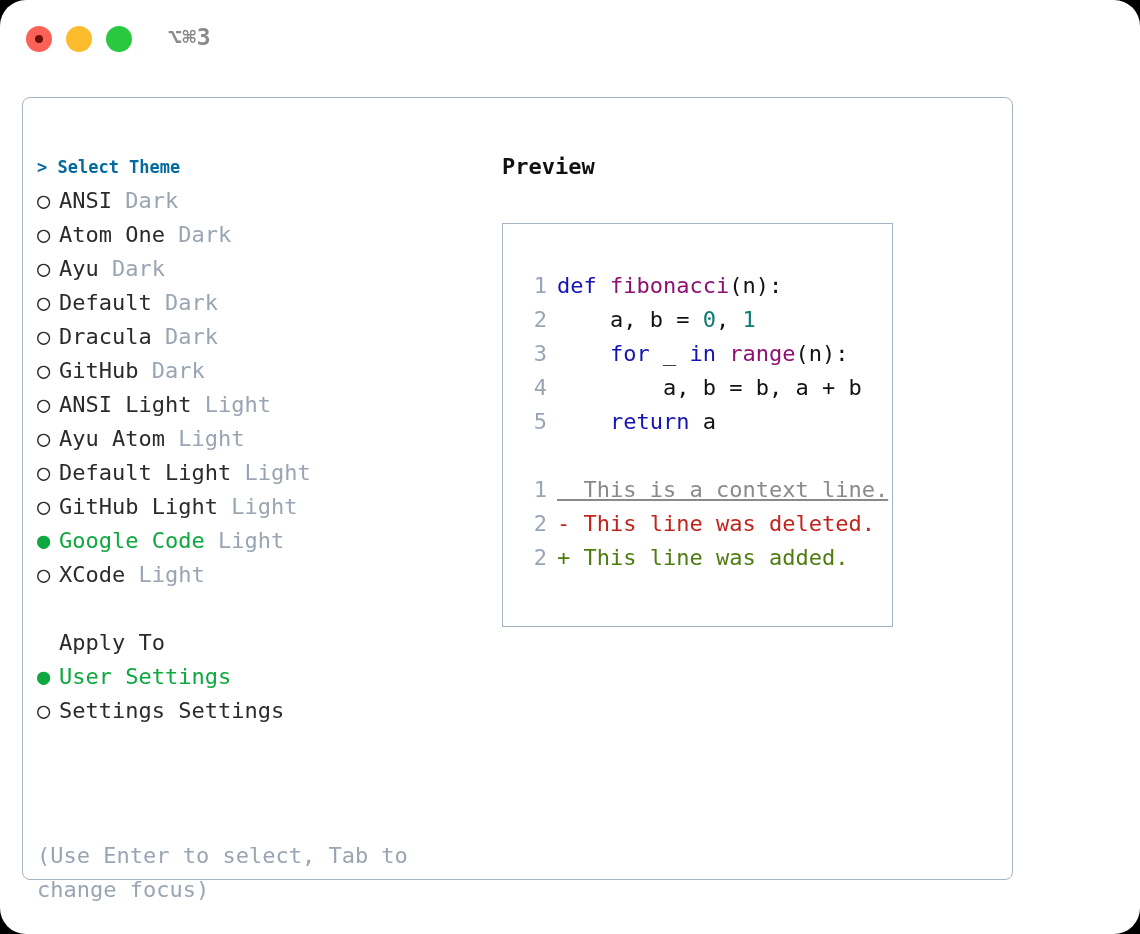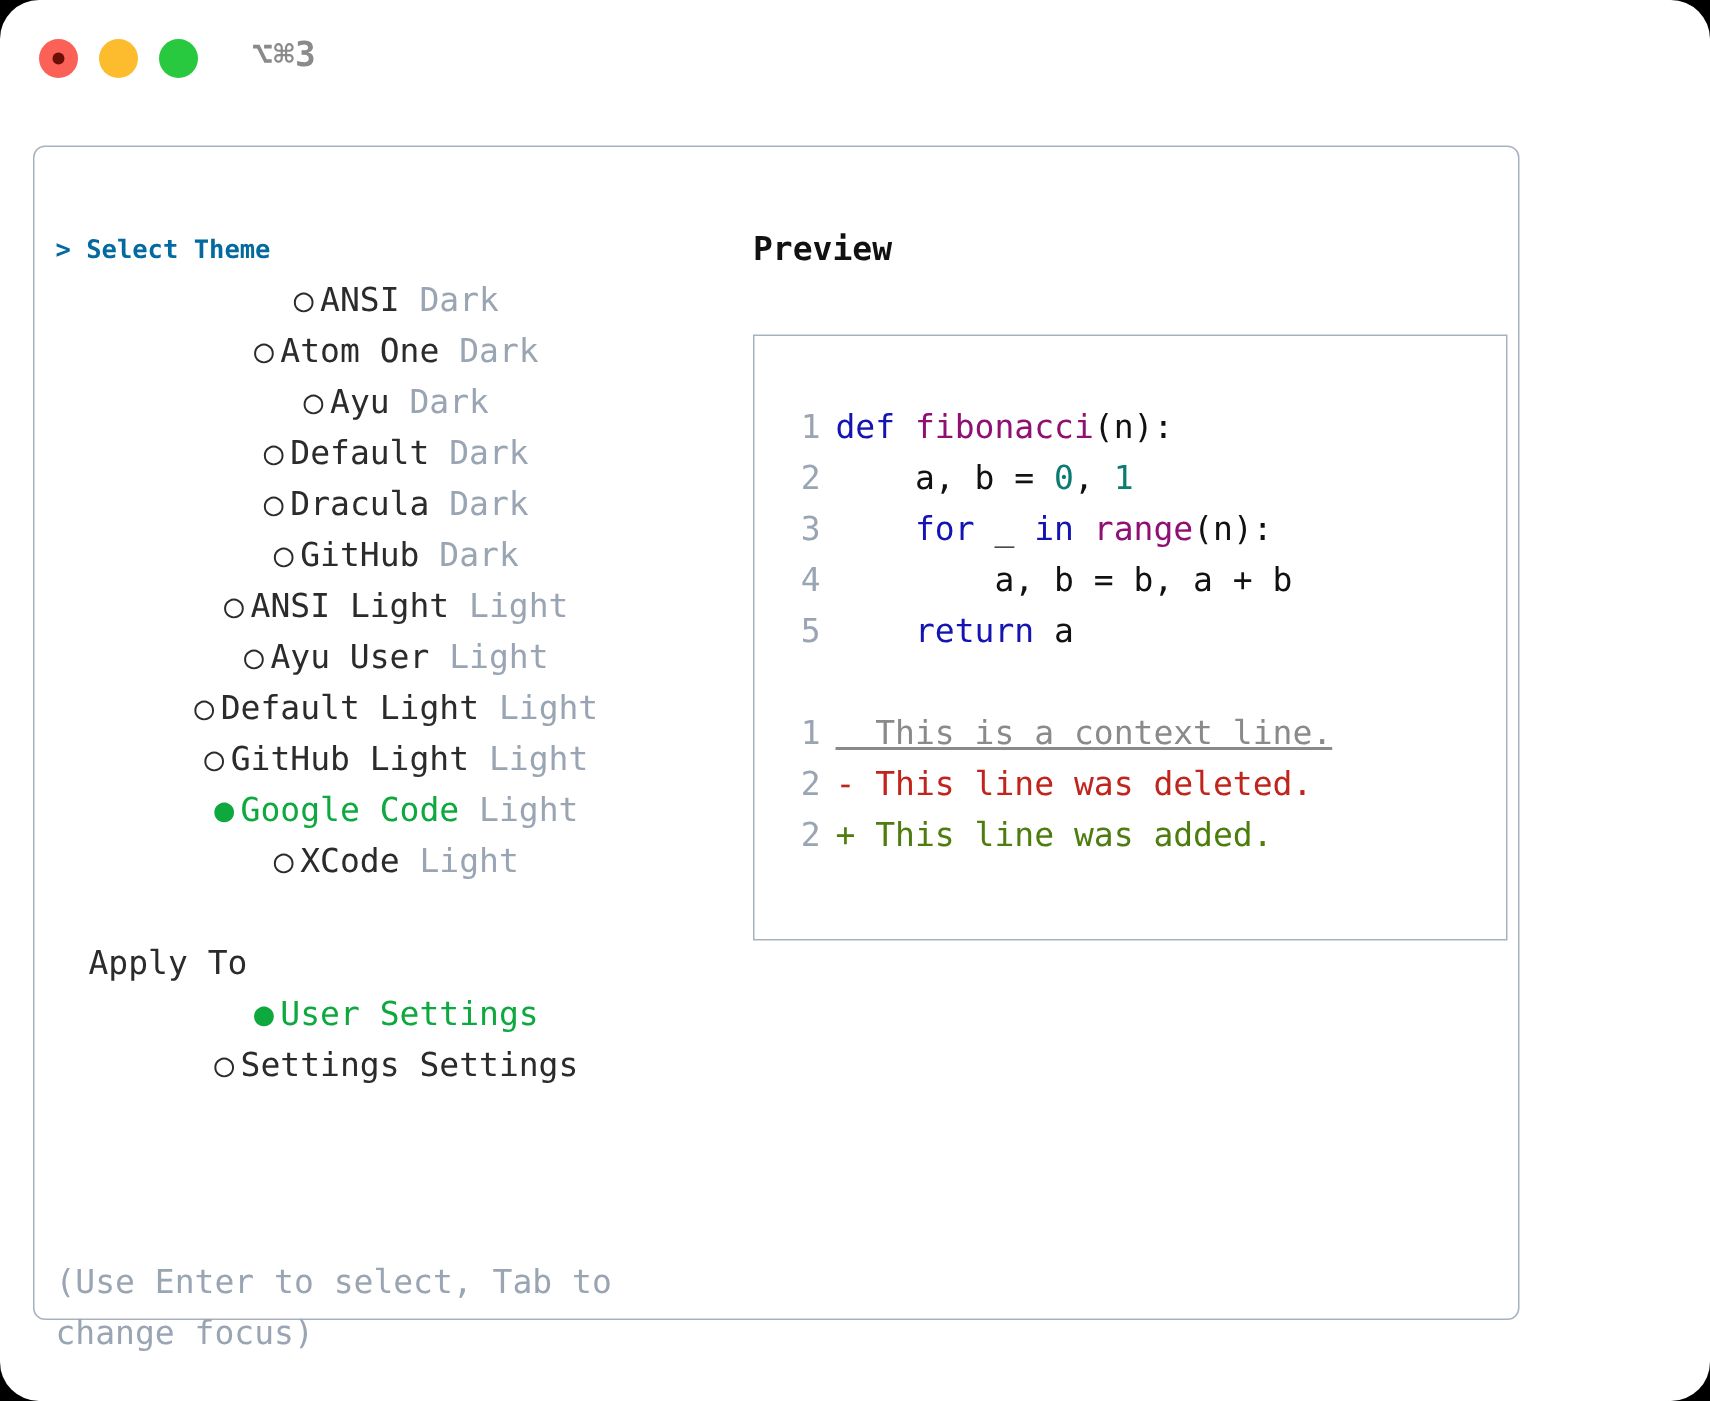--- a/index.html
+++ b/index.html
@@ -84,21 +84,20 @@
     font-weight: 700;
     color: #0369a1;
     line-height: 34px;
     white-space: pre;
   }
   .opt-row {
     font-size: 22px;
     line-height: 34px;
     color: #2b2b2b;
     white-space: pre;
-    text-align: center;
   }
   .bullet {
     display: inline-block;
     width: 22px;
     color: #2b2b2b;
   }
   .bullet.sel { color: #0da83e; }
   .opt-name.sel { color: #0da83e; }
   .opt-tag {
     color: #9aa5b4;
@@ -129,21 +128,21 @@
   }
   #preview-title {
     font-size: 22px;
     font-weight: 700;
     color: #111111;
     line-height: 34px;
     white-space: pre;
   }
   #preview-box {
     margin-top: 39px;
-    width: 503px;
+    width: 391px;
     height: 404px;
     border: 1.6px solid #a7b2c0;
     box-sizing: border-box;
     background: #ffffff;
     position: relative;
   }
   #code {
     position: absolute;
     left: 20px;
     top: 45px;
@@ -187,21 +186,21 @@
     <div id="left-col">
       <div class="list-header">&gt; Select Theme</div>
       <div id="theme-options">
           <div class="opt-row"><span class="bullet">○</span><span class="opt-name">ANSI </span><span class="opt-tag">Dark</span></div>
           <div class="opt-row"><span class="bullet">○</span><span class="opt-name">Atom One </span><span class="opt-tag">Dark</span></div>
           <div class="opt-row"><span class="bullet">○</span><span class="opt-name">Ayu </span><span class="opt-tag">Dark</span></div>
           <div class="opt-row"><span class="bullet">○</span><span class="opt-name">Default </span><span class="opt-tag">Dark</span></div>
           <div class="opt-row"><span class="bullet">○</span><span class="opt-name">Dracula </span><span class="opt-tag">Dark</span></div>
           <div class="opt-row"><span class="bullet">○</span><span class="opt-name">GitHub </span><span class="opt-tag">Dark</span></div>
           <div class="opt-row"><span class="bullet">○</span><span class="opt-name">ANSI Light </span><span class="opt-tag">Light</span></div>
-          <div class="opt-row"><span class="bullet">○</span><span class="opt-name">Ayu User </span><span class="opt-tag">Light</span></div>
+          <div class="opt-row"><span class="bullet">○</span><span class="opt-name">Ayu Atom </span><span class="opt-tag">Light</span></div>
           <div class="opt-row"><span class="bullet">○</span><span class="opt-name">Default Light </span><span class="opt-tag">Light</span></div>
           <div class="opt-row"><span class="bullet">○</span><span class="opt-name">GitHub Light </span><span class="opt-tag">Light</span></div>
           <div class="opt-row"><span class="bullet sel">●</span><span class="opt-name sel">Google Code </span><span class="opt-tag">Light</span></div>
           <div class="opt-row"><span class="bullet">○</span><span class="opt-name">XCode </span><span class="opt-tag">Light</span></div>
         </div>
 
       <div style="height:34px"></div>
 
       <div class="section-label">Apply To</div>
       <div id="apply-options">

